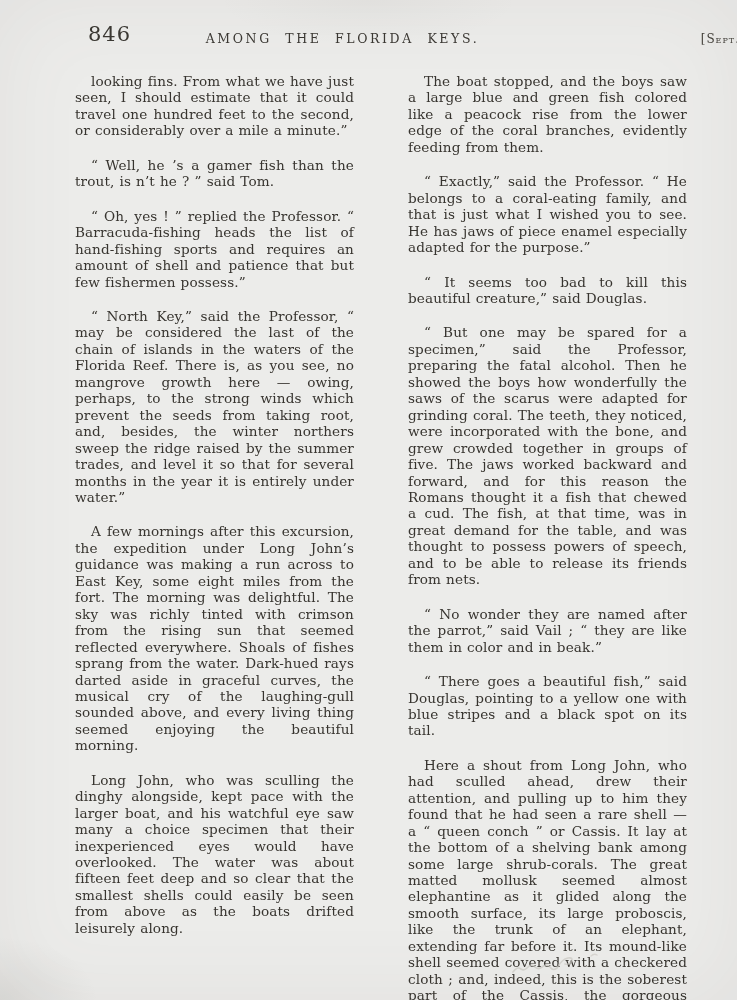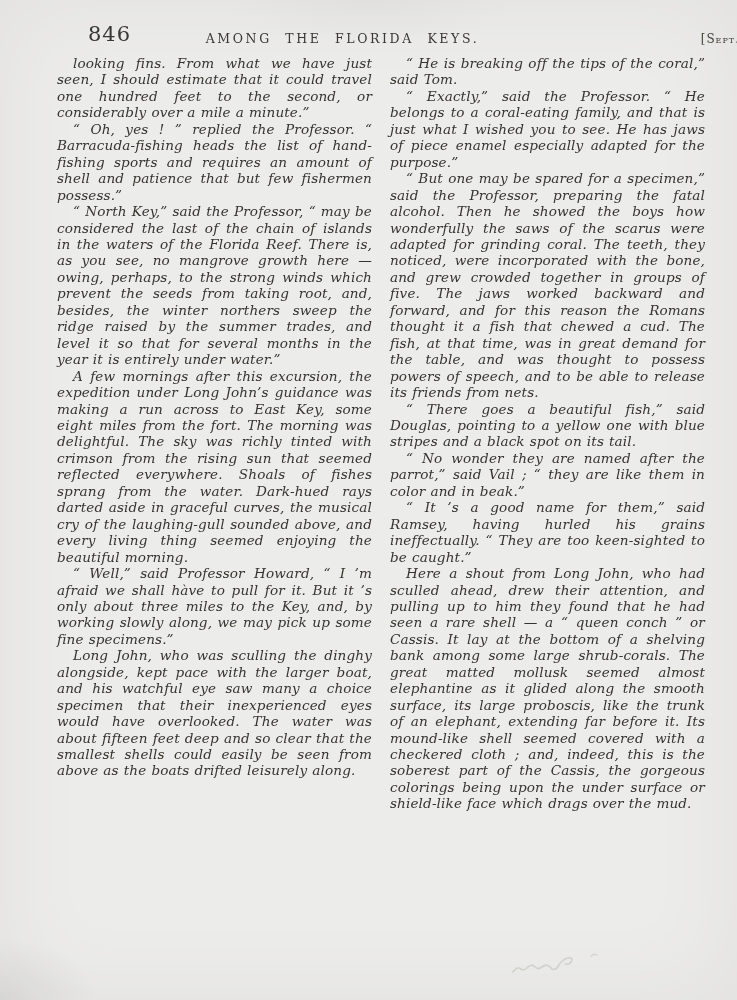--- a/index.html
+++ b/index.html
@@ -70,28 +70,27 @@
     left: 57px;
     width: 648px;
     display: flex;
     gap: 18px;
   }
   .col {
     flex: 1 1 0;
     min-width: 0;
   }
   .col p {
-    margin: 0;
+    margin: 18px;
     font-size: 13.6px;
     line-height: 16.45px;
     text-align: justify;
     text-indent: 16px;
     letter-spacing: 0.12px;
     word-spacing: 0.6px;
-    font-style: italic;
   }
   .pencil-scribble {
     position: absolute;
     left: 505px;
     top: 942px;
     opacity: 0.65;
     pointer-events: none;
   }
 </style>
 </head>
@@ -101,34 +100,34 @@
 
   <div class="header">
     <div class="page-number">846</div>
     <div class="running-title">AMONG  THE  FLORIDA  KEYS.</div>
     <div class="issue-label">[Sept.</div>
   </div>
 
   <div class="columns">
     <div class="col">
       <p>looking fins.  From what we have just seen, I should estimate that it could travel one hundred feet to the second, or considerably over a mile a minute.”</p>
+      <p>“ Well, he ’s a gamer fish than the trout, is n’t he ? ” said Tom.</p>
       <p>“ Oh, yes ! ” replied the Professor.  “ Barracuda-fishing heads the list of hand-fishing sports and requires an amount of shell and patience that but few fishermen possess.”</p>
       <p>“ North Key,” said the Professor, “ may be considered the last of the chain of islands in the waters of the Florida Reef.  There is, as you see, no mangrove growth here — owing, perhaps, to the strong winds which prevent the seeds from taking root, and, besides, the winter northers sweep the ridge raised by the summer trades, and level it so that for several months in the year it is entirely under water.”</p>
       <p>A few mornings after this excursion, the expedition under Long John’s guidance was making a run across to East Key, some eight miles from the fort.  The morning was delightful.  The sky was richly tinted with crimson from the rising sun that seemed reflected everywhere.  Shoals of fishes sprang from the water.  Dark-hued rays darted aside in graceful curves, the musical cry of the laughing-gull sounded above, and every living thing seemed enjoying the beautiful morning.</p>
-      <p>“ Well,” said Professor Howard, “ I ’m afraid we shall hàve to pull for it.  But it ’s only about three miles to the Key, and, by working slowly along, we may pick up some fine specimens.”</p>
       <p>Long John, who was sculling the dinghy alongside, kept pace with the larger boat, and his watchful eye saw many a choice specimen that their inexperienced eyes would have overlooked. The water was about fifteen feet deep and so clear that the smallest shells could easily be seen from above as the boats drifted leisurely along.</p>
 
     </div>
     <div class="col">
-      <p>“ He is breaking off the tips of the coral,” said Tom.</p>
+      <p>The boat stopped, and the boys saw a large blue and green fish colored like a peacock rise from the lower edge of the coral branches, evidently feeding from them.</p>
       <p>“ Exactly,” said the Professor.  “ He belongs to a coral-eating family, and that is just what I wished you to see.  He has jaws of piece enamel especially adapted for the purpose.”</p>
+      <p>“ It seems too bad to kill this beautiful creature,” said Douglas.</p>
       <p>“ But one may be spared for a specimen,” said the Professor, preparing the fatal alcohol.  Then he showed the boys how wonderfully the saws of the scarus were adapted for grinding coral.  The teeth, they noticed, were incorporated with the bone, and grew crowded together in groups of five.  The jaws worked backward and forward, and for this reason the Romans thought it a fish that chewed a cud.  The fish, at that time, was in great demand for the table, and was thought to possess powers of speech, and to be able to release its friends from nets.</p>
+      <p>“ No wonder they are named after the parrot,” said Vail ;  “ they are like them in color and in beak.”</p>
       <p>“ There goes a beautiful fish,” said Douglas, pointing to a yellow one with blue stripes and a black spot on its tail.</p>
-      <p>“ No wonder they are named after the parrot,” said Vail ;  “ they are like them in color and in beak.”</p>
-      <p>“ It ’s a good name for them,” said Ramsey, having hurled his grains ineffectually.  “ They are too keen-sighted to be caught.”</p>
       <p>Here a shout from Long John, who had sculled ahead, drew their attention, and pulling up to him they found that he had seen a rare shell — a “ queen conch ” or Cassis.  It lay at the bottom of a shelving bank among some large shrub-corals. The great matted mollusk seemed almost elephantine as it glided along the smooth surface, its large proboscis, like the trunk of an elephant, extending far before it.  Its mound-like shell seemed covered with a checkered cloth ; and, indeed, this is the soberest part of the Cassis, the gorgeous colorings being upon the under surface or shield-like face which drags over the mud.</p>
 
     </div>
   </div>
 
   <svg class="pencil-scribble" width="130" height="45" viewBox="0 0 130 45">
     <path d="M8 30 q4 -6 8 -3 q3 2 6 -1 q4 -5 8 -1 q3 3 7 0 q5 -4 9 1 q2 3 6 0 q5 -9 11 -10 q6 -1 3 4 q-2 3 -6 2" fill="none" stroke="#c7c5bf" stroke-width="1.7" stroke-linecap="round"></path>
     <path d="M86 14 q3 -3 6 -1" fill="none" stroke="#ccc9c3" stroke-width="1.4" stroke-linecap="round"></path>
   </svg>
 

